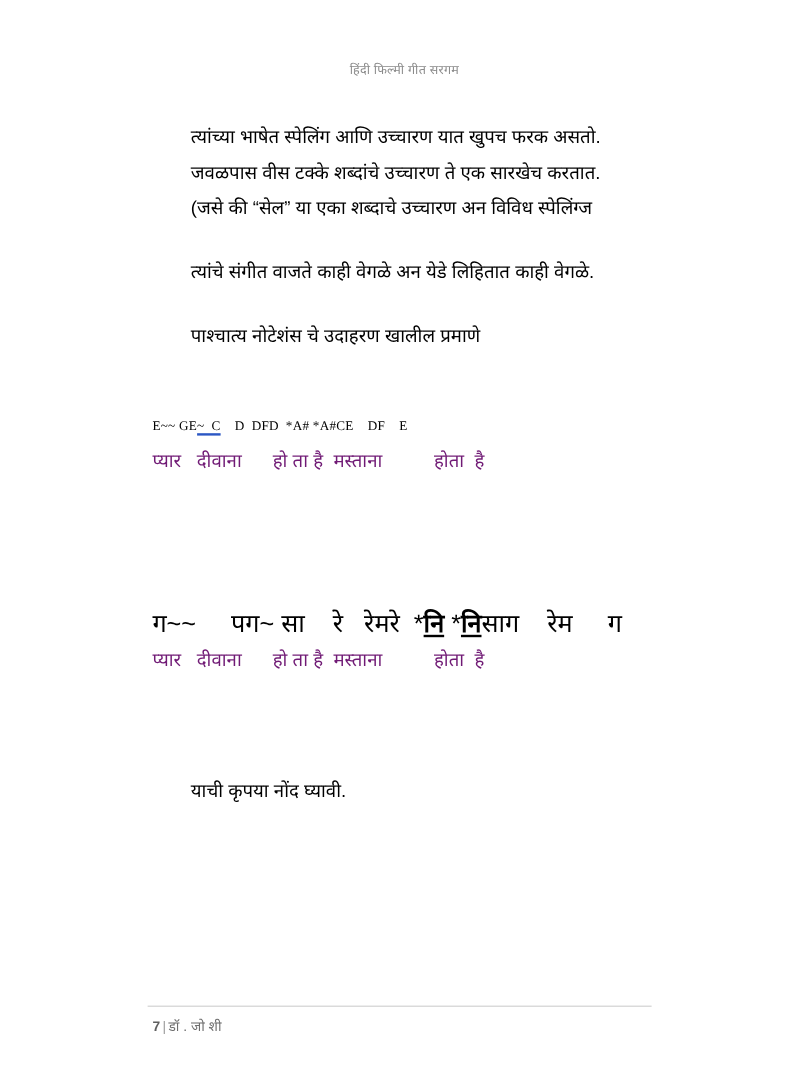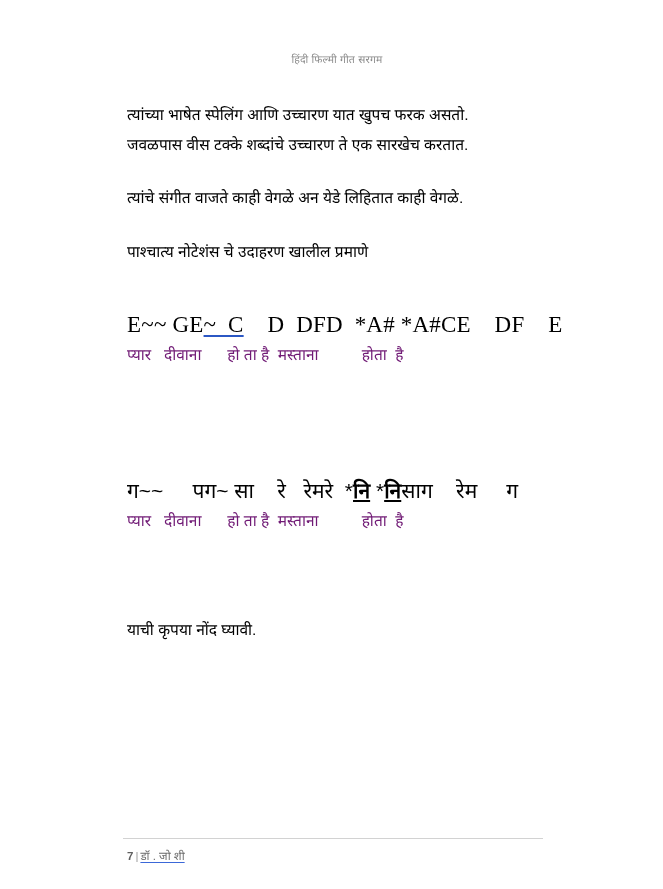--- a/index.html
+++ b/index.html
@@ -43,39 +43,40 @@
   .para {
     font-family: "Liberation Sans", sans-serif;
     font-size: 15.5px;
     line-height: 29.5px;
     color: #000000;
     margin: 0;
   }
   .para .line {
     display: block;
     white-space: nowrap;
+    margin-left: 32px;
   }
 
   .gap-sm { height: 17px; }
   .gap-md { height: 24px; }
   .gap-lg { height: 44px; }
   .gap-xl { height: 62px; }
 
   
   .notation-block {
     margin: 0;
   }
   .notation-line {
     display: block;
     white-space: pre;
     line-height: 30px;
   }
   .notation-western {
     font-family: "Liberation Serif", serif;
-    font-size: 23px;
+    font-size: 11px;
     color: #000000;
     letter-spacing: 0.2px;
   }
   .notation-sargam {
     font-family: "Liberation Sans", sans-serif;
     font-size: 21px;
     color: #000000;
   }
   .lyrics-line {
     display: block;
@@ -127,40 +128,40 @@
   .footer .page-num {
     font-weight: bold;
     color: #5f5f5f;
   }
   .footer .sep {
     color: #9a9a9a;
     padding: 0 2px;
   }
   .footer .author-link {
     color: #6d6d6d;
-    text-decoration: underline;
     text-decoration-color: #3b68d8;
     -webkit-text-decoration-color: #3b68d8;
     text-underline-offset: 2px;
     text-decoration-thickness: 1px;
     text-align: right;
   }
 </style>
 </head>
 <body>
 
 <div class="page">
 
   <div class="running-header">हिंदी फिल्मी गीत सरगम</div>
 
   <div class="content">
 
     <div class="para">
       <span class="line">त्यांच्या भाषेत स्पेलिंग आणि उच्चारण यात खुपच फरक असतो.</span>
       <span class="line">जवळपास वीस टक्के शब्दांचे  उच्चारण ते एक सारखेच करतात.</span>
+      <span class="line">(जसे की “सेल” या एका शब्दाचे उच्चारण अन विविध स्पेलिंग्ज</span>
     </div>
 
     <div class="gap-md"></div>
 
     <div class="para">
       <span class="line">त्यांचे संगीत वाजते काही वेगळे अन येडे लिहितात काही वेगळे.</span>
     </div>
 
     <div class="gap-md"></div>
 

